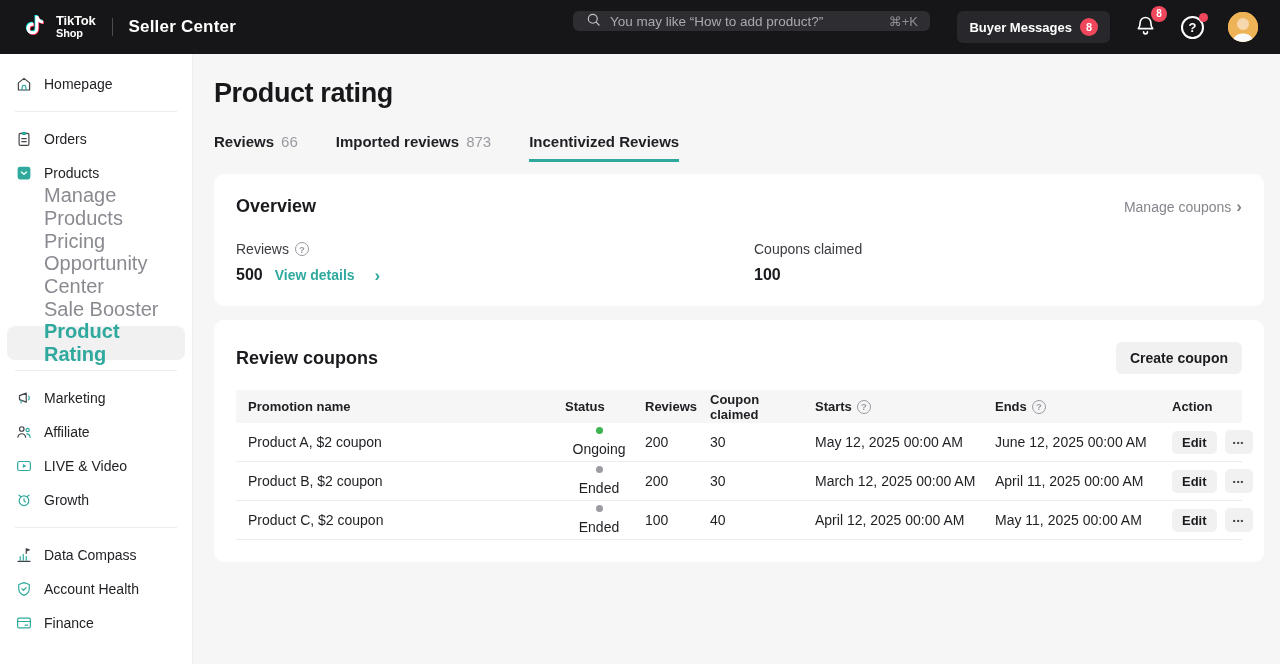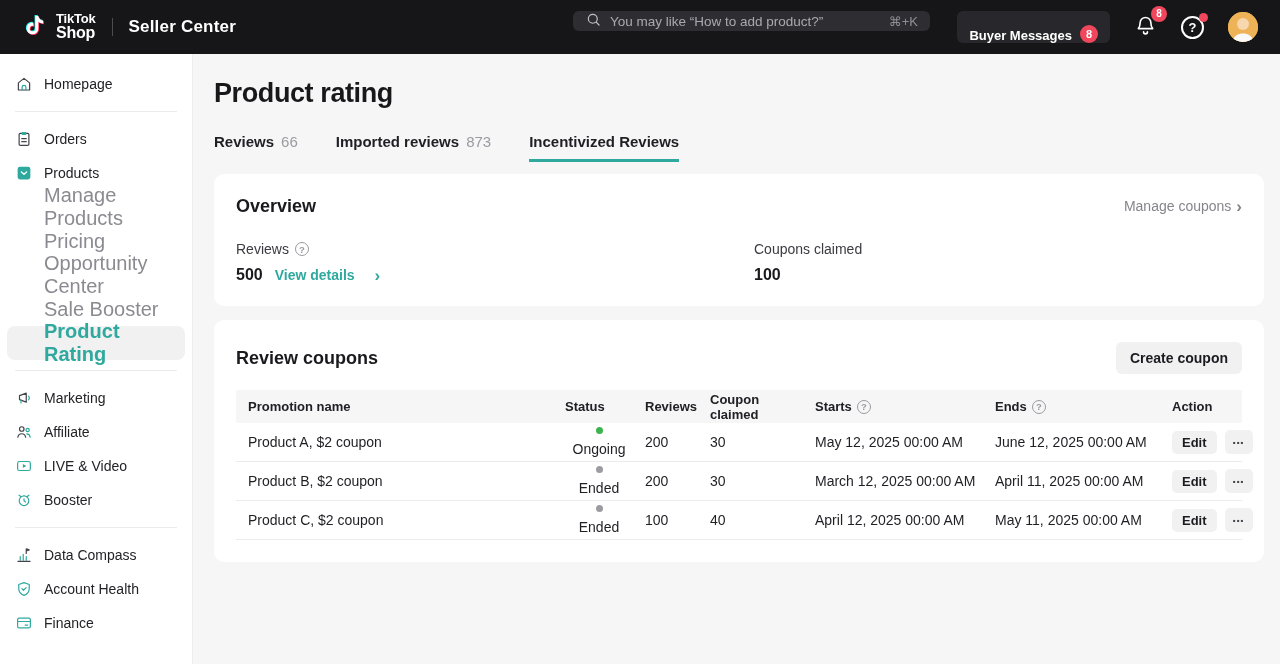--- a/index.html
+++ b/index.html
@@ -9,28 +9,28 @@
     --sub-ink:#85858C;
   }
   *{margin:0;padding:0;box-sizing:border-box;}
   html,body{width:1280px;height:664px;overflow:hidden;}
   body{font-family:"Liberation Sans",sans-serif;background:#F6F6F7;color:var(--dark-ink);position:relative;}
 
   
   .topbar{position:absolute;top:0;left:0;width:1280px;height:54px;background:#161618;display:flex;align-items:center;padding:0 22px;z-index:5;}
   .brand{display:flex;align-items:center;gap:9px;}
   .brand-text{color:#fff;font-weight:800;font-size:13px;line-height:1.05;letter-spacing:-0.2px;display:flex;flex-direction:column;}
-  .brand-text .l2{font-size:16px;font-weight:700;}
+  .brand-text .l2{font-size:11px;font-weight:700;}
   .brand-divider{width:1px;height:18px;background:#4B4B50;margin:0 16px;}
   .app-title{color:#fff;font-size:17px;font-weight:700;letter-spacing:.2px;}
   .searchbar{position:absolute;left:573px;top:11px;width:357px;height:20px;background:#2E2E32;border-radius:6px;display:flex;align-items:center;padding:0 12px;gap:8px;cursor:text;}
   .searchbar .ph{color:#A9A9AF;font-size:13.5px;flex:1;white-space:nowrap;overflow:hidden;}
   .searchbar .shortcut{color:#8E8E94;font-size:13px;}
   .topbar-right{position:absolute;right:22px;top:0;height:54px;display:flex;align-items:center;gap:24px;}
-  .buyer-msg{background:#28282C;border:none;border-radius:6px;height:32px;display:flex;align-items:flex-end;gap:8px;padding:0 12px;color:#fff;font-family:inherit;font-size:13px;font-weight:700;cursor:pointer;}
+  .buyer-msg{background:#28282C;border:none;border-radius:6px;height:32px;display:flex;align-items:center;gap:8px;padding:0 12px;color:#fff;font-family:inherit;font-size:13px;font-weight:700;cursor:pointer;}
   .badge{min-width:18px;height:18px;border-radius:9px;background:var(--badge-red);color:#fff;font-size:11px;font-weight:700;display:flex;align-items:center;justify-content:center;padding:0 4px;}
   .icon-wrap{position:relative;cursor:pointer;display:flex;align-items:center;}
   .badge-float{position:absolute;top:-8px;right:-10px;min-width:16px;height:16px;border-radius:8px;font-size:10px;}
   .help-btn{width:23px;height:23px;border:2px solid #fff;border-radius:50%;color:#fff;font-size:13px;font-weight:700;display:flex;align-items:center;justify-content:center;}
   .red-dot{position:absolute;top:-3px;right:-4px;width:9px;height:9px;border-radius:50%;background:var(--badge-red);}
   .avatar{width:30px;height:30px;border-radius:50%;overflow:hidden;cursor:pointer;background:#EDB356;}
 
   
   .sidebar{position:absolute;top:54px;left:0;width:193px;bottom:0;background:#fff;border-right:1px solid #EEEEEF;padding-top:13px;}
   .side-item{height:34px;display:flex;align-items:center;gap:11px;padding:0 15px;font-size:14px;color:#232327;cursor:pointer;}
@@ -50,21 +50,21 @@
   .content{position:absolute;top:54px;left:193px;right:0;bottom:0;background:#F6F6F7;padding:20px 16px 0 21px;overflow:hidden;}
   .page-title{font-size:27px;font-weight:800;letter-spacing:-0.4px;color:#18181B;margin:4px 0 0;}
   .tabs{display:flex;gap:38px;margin-top:24px;align-items:flex-end;}
   .tab{display:flex;gap:7px;font-size:15px;font-weight:700;color:#1F1F24;padding-bottom:12px;cursor:pointer;}
   .tab .count{color:#9A9AA1;font-weight:400;}
   .tab.active{padding-bottom:9px;border-bottom:3px solid var(--accent);}
   .card{background:#fff;border-radius:10px;padding:22px;margin-top:12px;}
   .card + .card{margin-top:14px;}
   .card-head{display:flex;align-items:center;justify-content:space-between;}
   .card-title{font-size:18px;font-weight:700;color:#1A1A1E;}
-  .gray-link{display:flex;gap:5px;color:#85858C;font-size:14px;cursor:pointer;}
+  .gray-link{display:flex;align-items:center;gap:5px;color:#85858C;font-size:14px;cursor:pointer;}
   .chev{font-size:17px;line-height:1;font-weight:600;}
   .stats{display:grid;grid-template-columns:518px 1fr;margin-top:24px;}
   .stat-label{display:flex;align-items:center;gap:6px;font-size:14px;color:#3A3A40;}
   .help-circle{width:14px;height:14px;border:1px solid #9A9AA1;border-radius:50%;color:#9A9AA1;font-size:9.5px;font-weight:700;display:inline-flex;align-items:center;justify-content:center;cursor:pointer;}
   .stat-value-row{display:flex;align-items:center;gap:12px;margin-top:9px;}
   .stat-value{font-size:16px;font-weight:800;color:#1A1A1E;}
   .teal-link{display:flex;align-items:center;gap:20px;color:var(--accent);font-size:14px;font-weight:600;cursor:pointer;}
   .btn{background:#F1F1F2;border:none;border-radius:6px;font-family:inherit;color:#1C1C20;cursor:pointer;}
   .btn-create{padding:8px 14px;font-size:14px;font-weight:700;}
 
@@ -217,21 +217,21 @@
     </span>
     <span class="side-label">LIVE &amp; Video</span>
   </div>
   <div class="side-item">
     <span class="side-icon">
       <svg width="18" height="18" viewBox="0 0 24 24">
           <circle class="ic-teal" cx="12" cy="13" r="6.4"></circle>
           <path class="ic-teal" d="M12 10.6V13l2 1.6M5.5 5.6 8 7.6M18.5 5.6 16 7.6"></path>
         </svg>
     </span>
-    <span class="side-label">Booster</span>
+    <span class="side-label">Growth</span>
   </div>
   <div class="side-divider"></div>
 
   <div class="side-item">
     <span class="side-icon">
       <svg width="18" height="18" viewBox="0 0 24 24">
           <path class="ic-teal" d="M7 19v-5M11 19v-8M15 19v-5"></path>
           <path class="ic-dark" d="M4 20.5h16M15 10V3.8l4 1.4-4 1.4"></path>
         </svg>
     </span>

